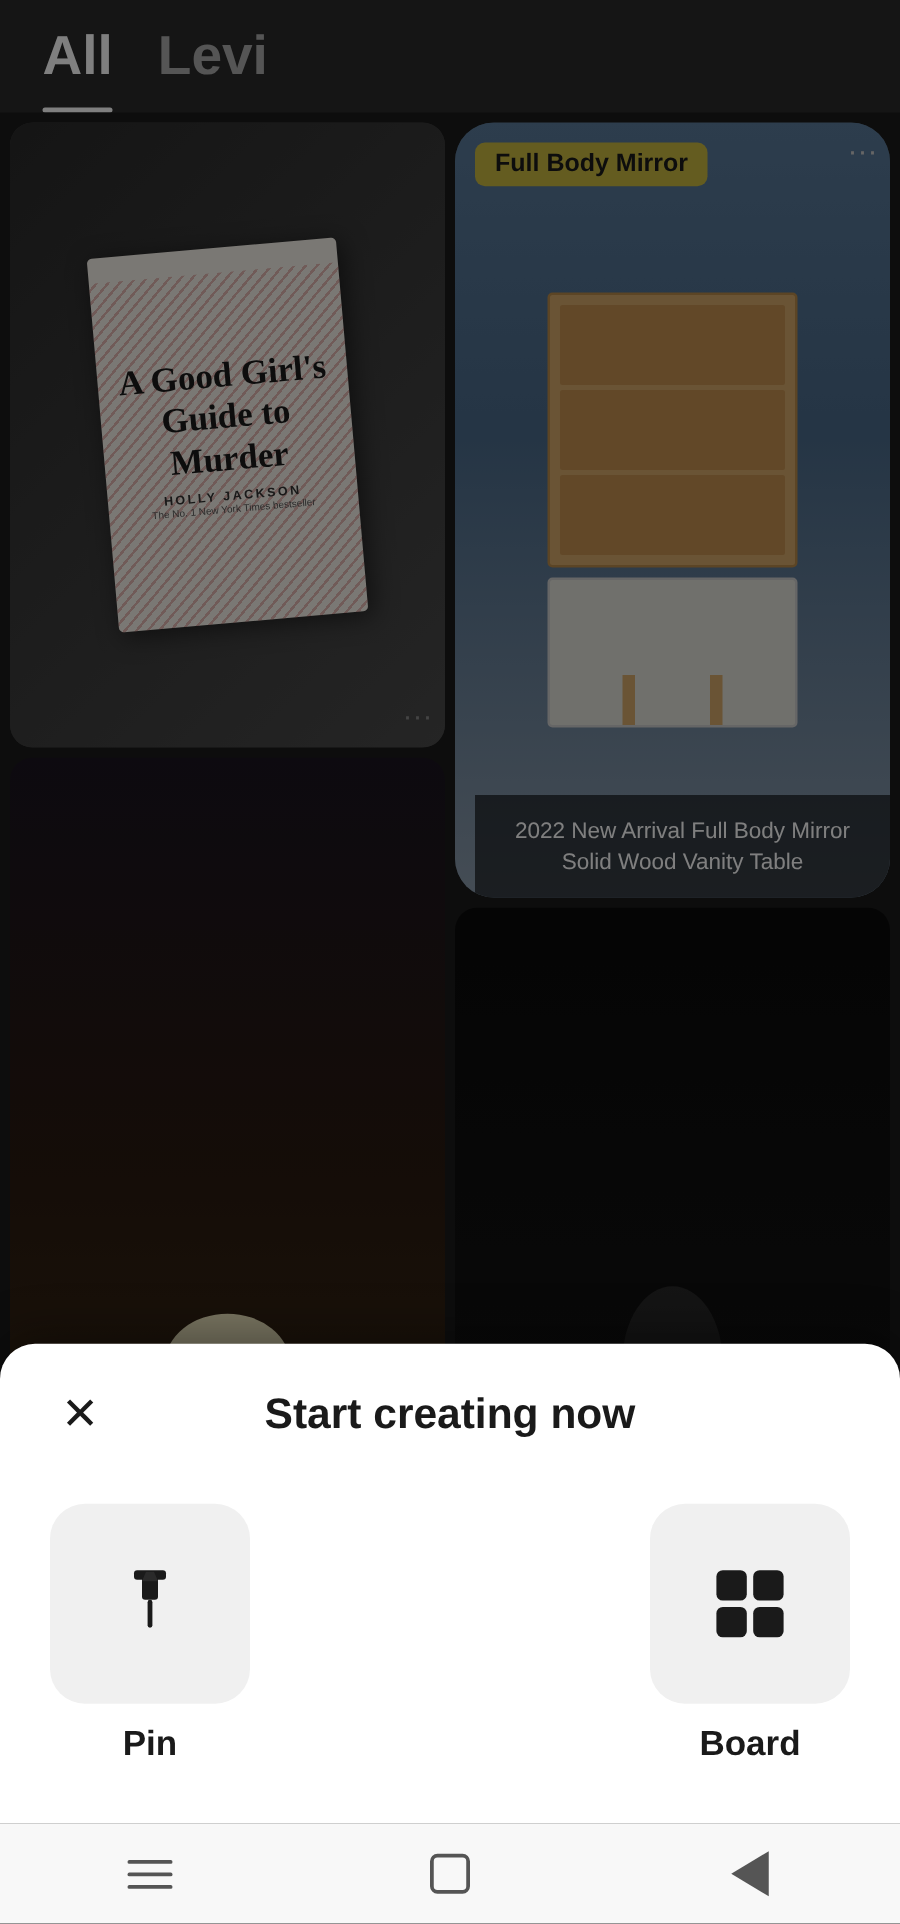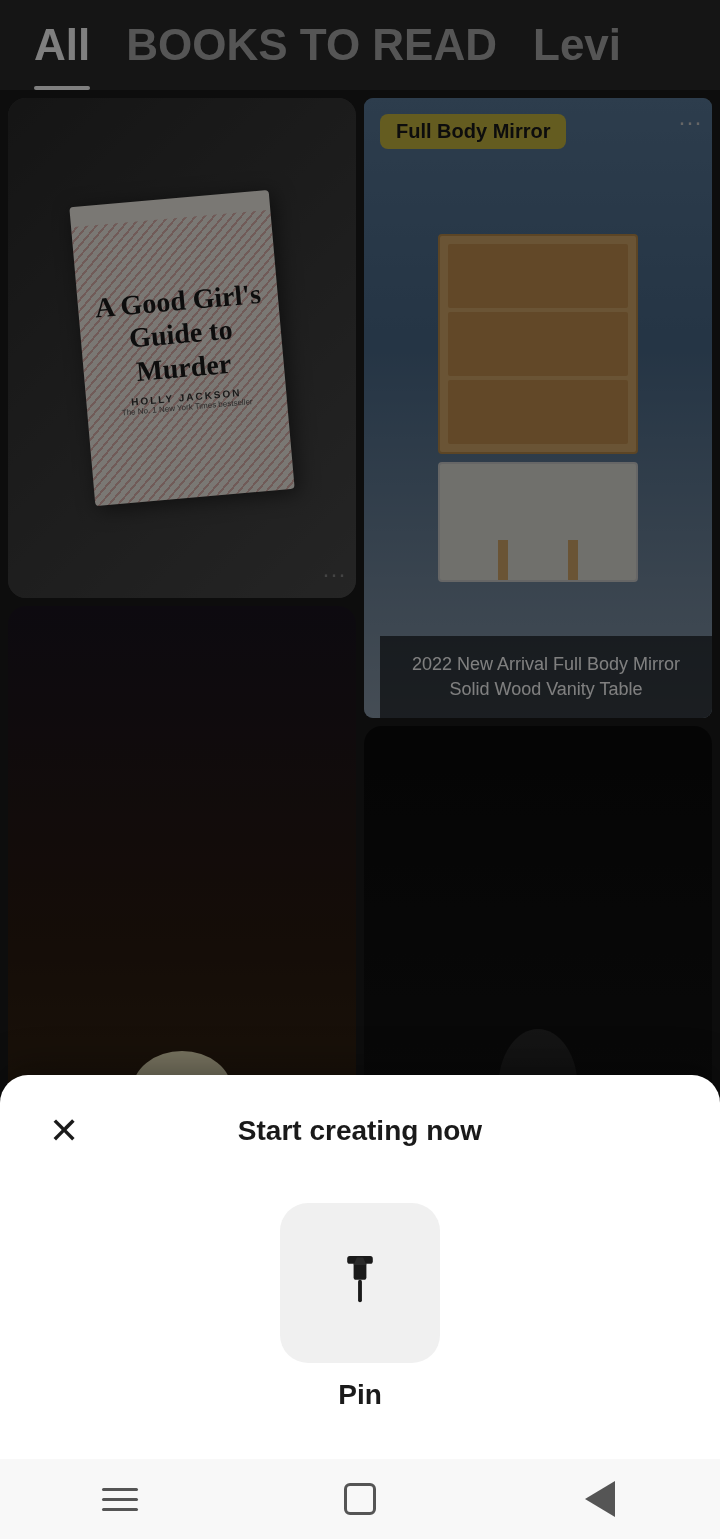--- a/index.html
+++ b/index.html
@@ -161,21 +161,21 @@
       right: 10px;
       color: #888;
       font-size: 24px;
       cursor: pointer;
       z-index: 5;
     }
 
     
     .mirror-card {
       background: #4a5a6a;
-      border-radius: 9px;
+      border-radius: 31px;
       height: 620px;
       overflow: hidden;
       position: relative;
     }
 
     .mirror-card-inner {
       width: 100%;
       height: 100%;
       background: linear-gradient(180deg, #5a7a9a 0%, #4a6a8a 40%, #8a9aaa 100%);
       display: flex;
@@ -401,30 +401,30 @@
     .close-btn-icon {
       font-size: 36px;
       font-weight: 300;
       color: #1a1a1a;
       line-height: 1;
     }
 
     .sheet-title {
       flex: 1;
       text-align: center;
-      font-size: 28px;
+      font-size: 34px;
       font-weight: 700;
       color: #1a1a1a;
       padding-right: 48px;
     }
 
     .action-buttons {
       display: flex;
       gap: 40px;
-      justify-content: center;
+      justify-content: space-between;
     }
 
     .action-item {
       display: flex;
       flex-direction: column;
       align-items: center;
       gap: 16px;
       cursor: pointer;
     }
 
@@ -505,21 +505,20 @@
       bottom: 80px;
       background: rgba(0,0,0,0.5);
       z-index: 50;
     }
   </style>
 </head>
 <body>
 
 <nav class="nav-tabs">
   <div class="nav-tab active">All</div>
-  <div class="nav-tab">BOOKS TO READ</div>
   <div class="nav-tab">Levi</div>
 </nav>
 
 <div class="content-area">
 
   <div class="column">
 
     <div class="book-card">
       <div class="book-card-inner">
         <div class="book-cover">
@@ -600,20 +599,32 @@
         <svg width="64" height="64" viewBox="0 0 100 100" fill="none">
           <rect x="40" y="10" width="20" height="35" rx="4" fill="#1a1a1a"></rect>
           <rect x="30" y="8" width="40" height="12" rx="4" fill="#1a1a1a"></rect>
           <rect x="47" y="45" width="6" height="35" rx="3" fill="#1a1a1a"></rect>
           <polygon points="45,10 55,10 60,22 40,22" fill="#2a2a2a"></polygon>
         </svg>
       </div>
       <span class="action-label">Pin</span>
     </div>
 
+    <div class="action-item">
+      <div class="action-icon-box">
+
+        <svg width="64" height="64" viewBox="0 0 100 100" fill="none">
+          <rect x="8" y="8" width="38" height="38" rx="8" fill="#1a1a1a"></rect>
+          <rect x="54" y="8" width="38" height="38" rx="8" fill="#1a1a1a"></rect>
+          <rect x="8" y="54" width="38" height="38" rx="8" fill="#1a1a1a"></rect>
+          <rect x="54" y="54" width="38" height="38" rx="8" fill="#1a1a1a"></rect>
+        </svg>
+      </div>
+      <span class="action-label">Board</span>
+    </div>
 
   </div>
 </div>
 
 <div class="system-nav">
   <div class="sys-nav-btn">
     <div class="hamburger-icon">
       <span></span>
       <span></span>
       <span></span>

